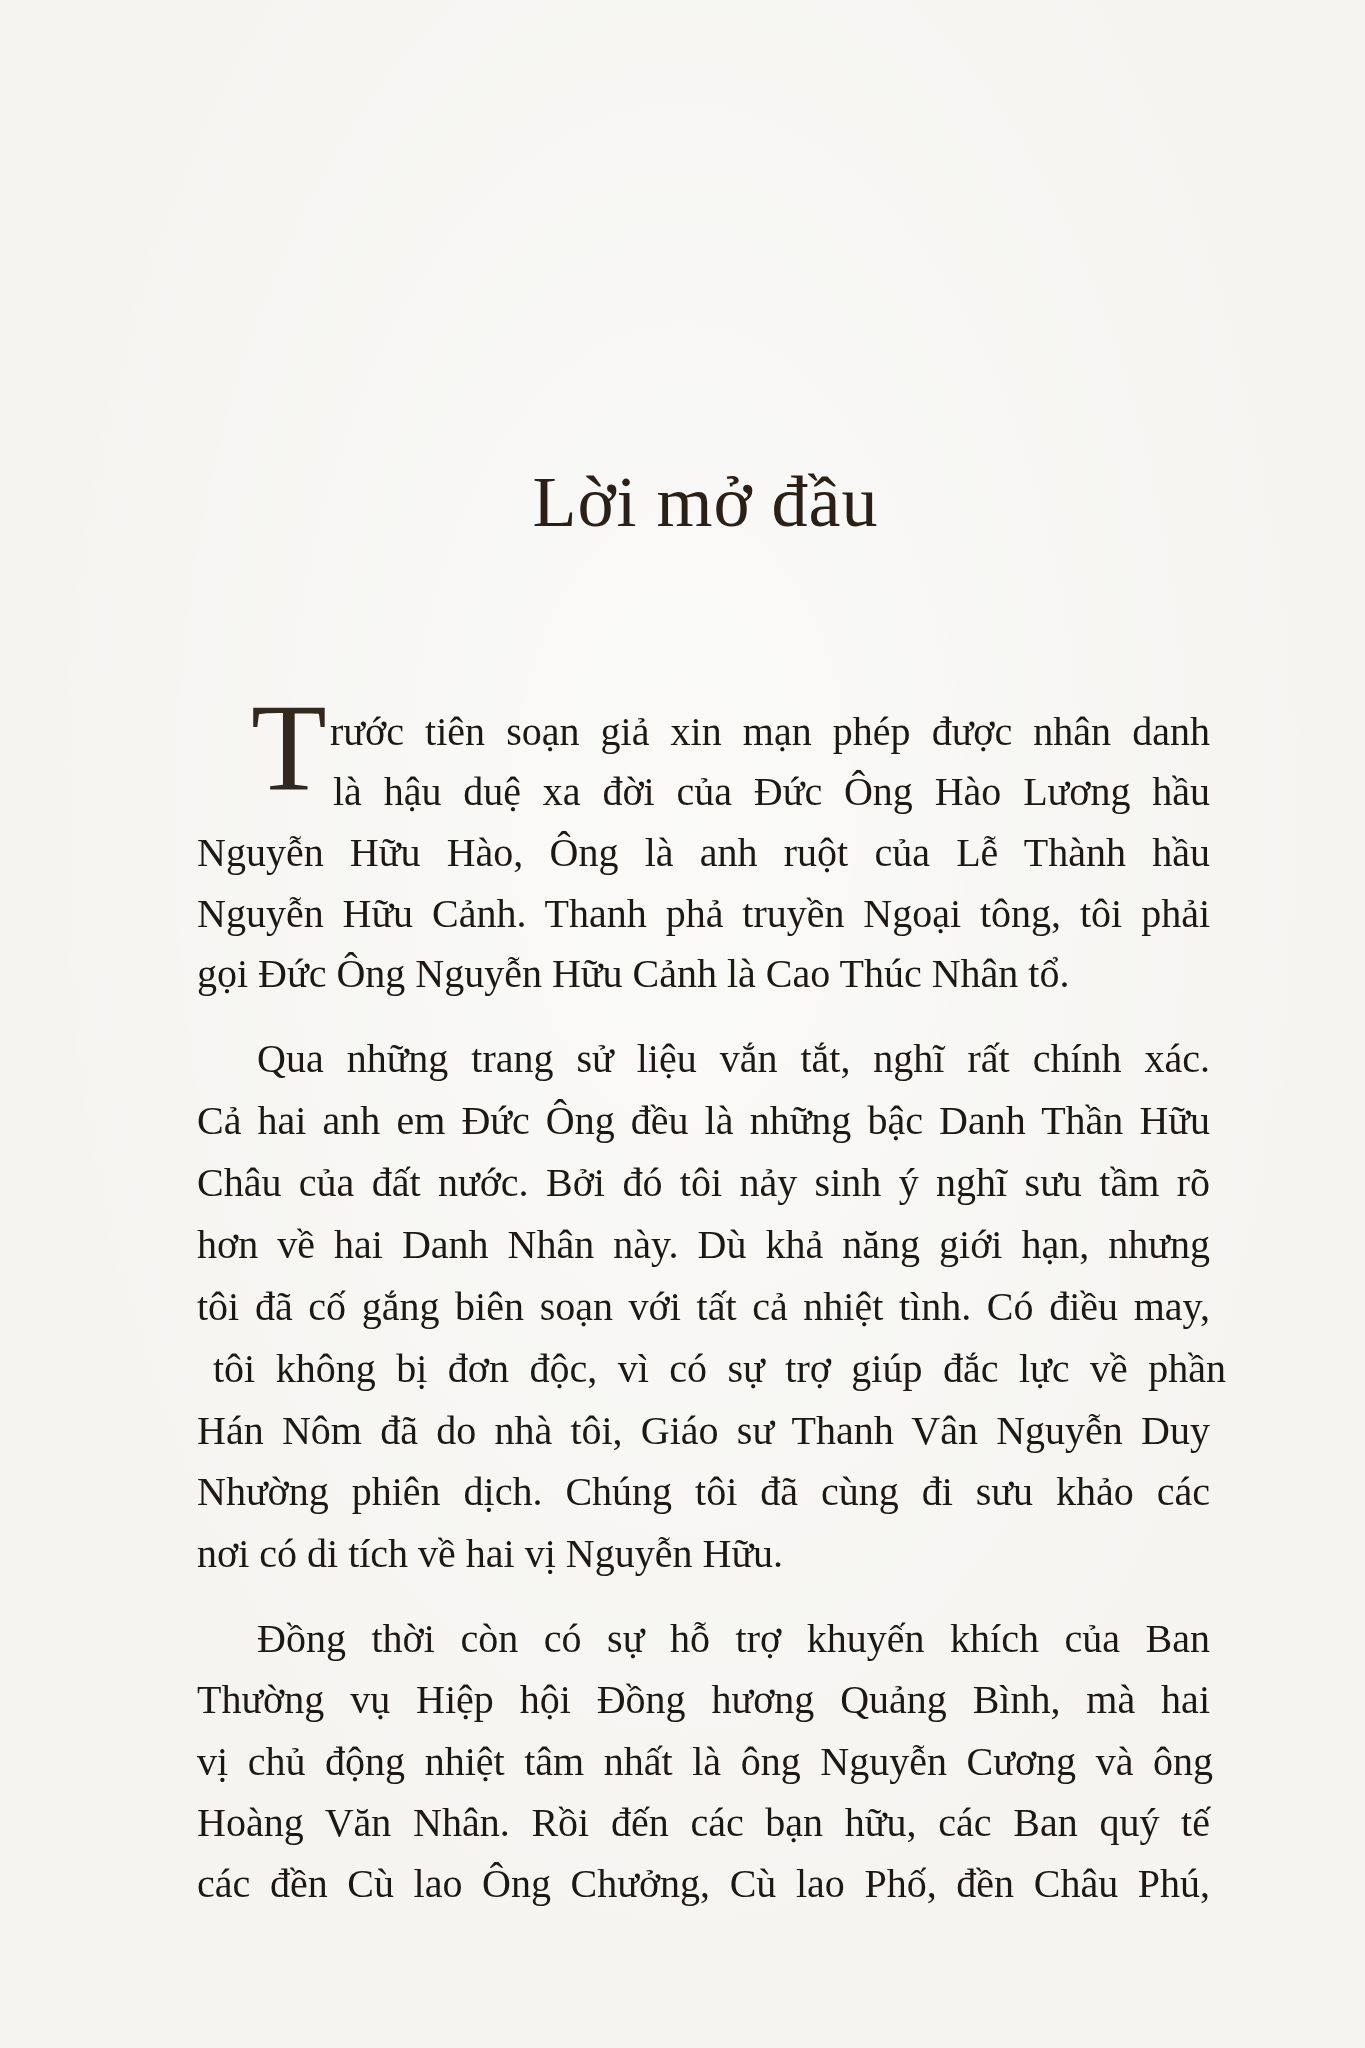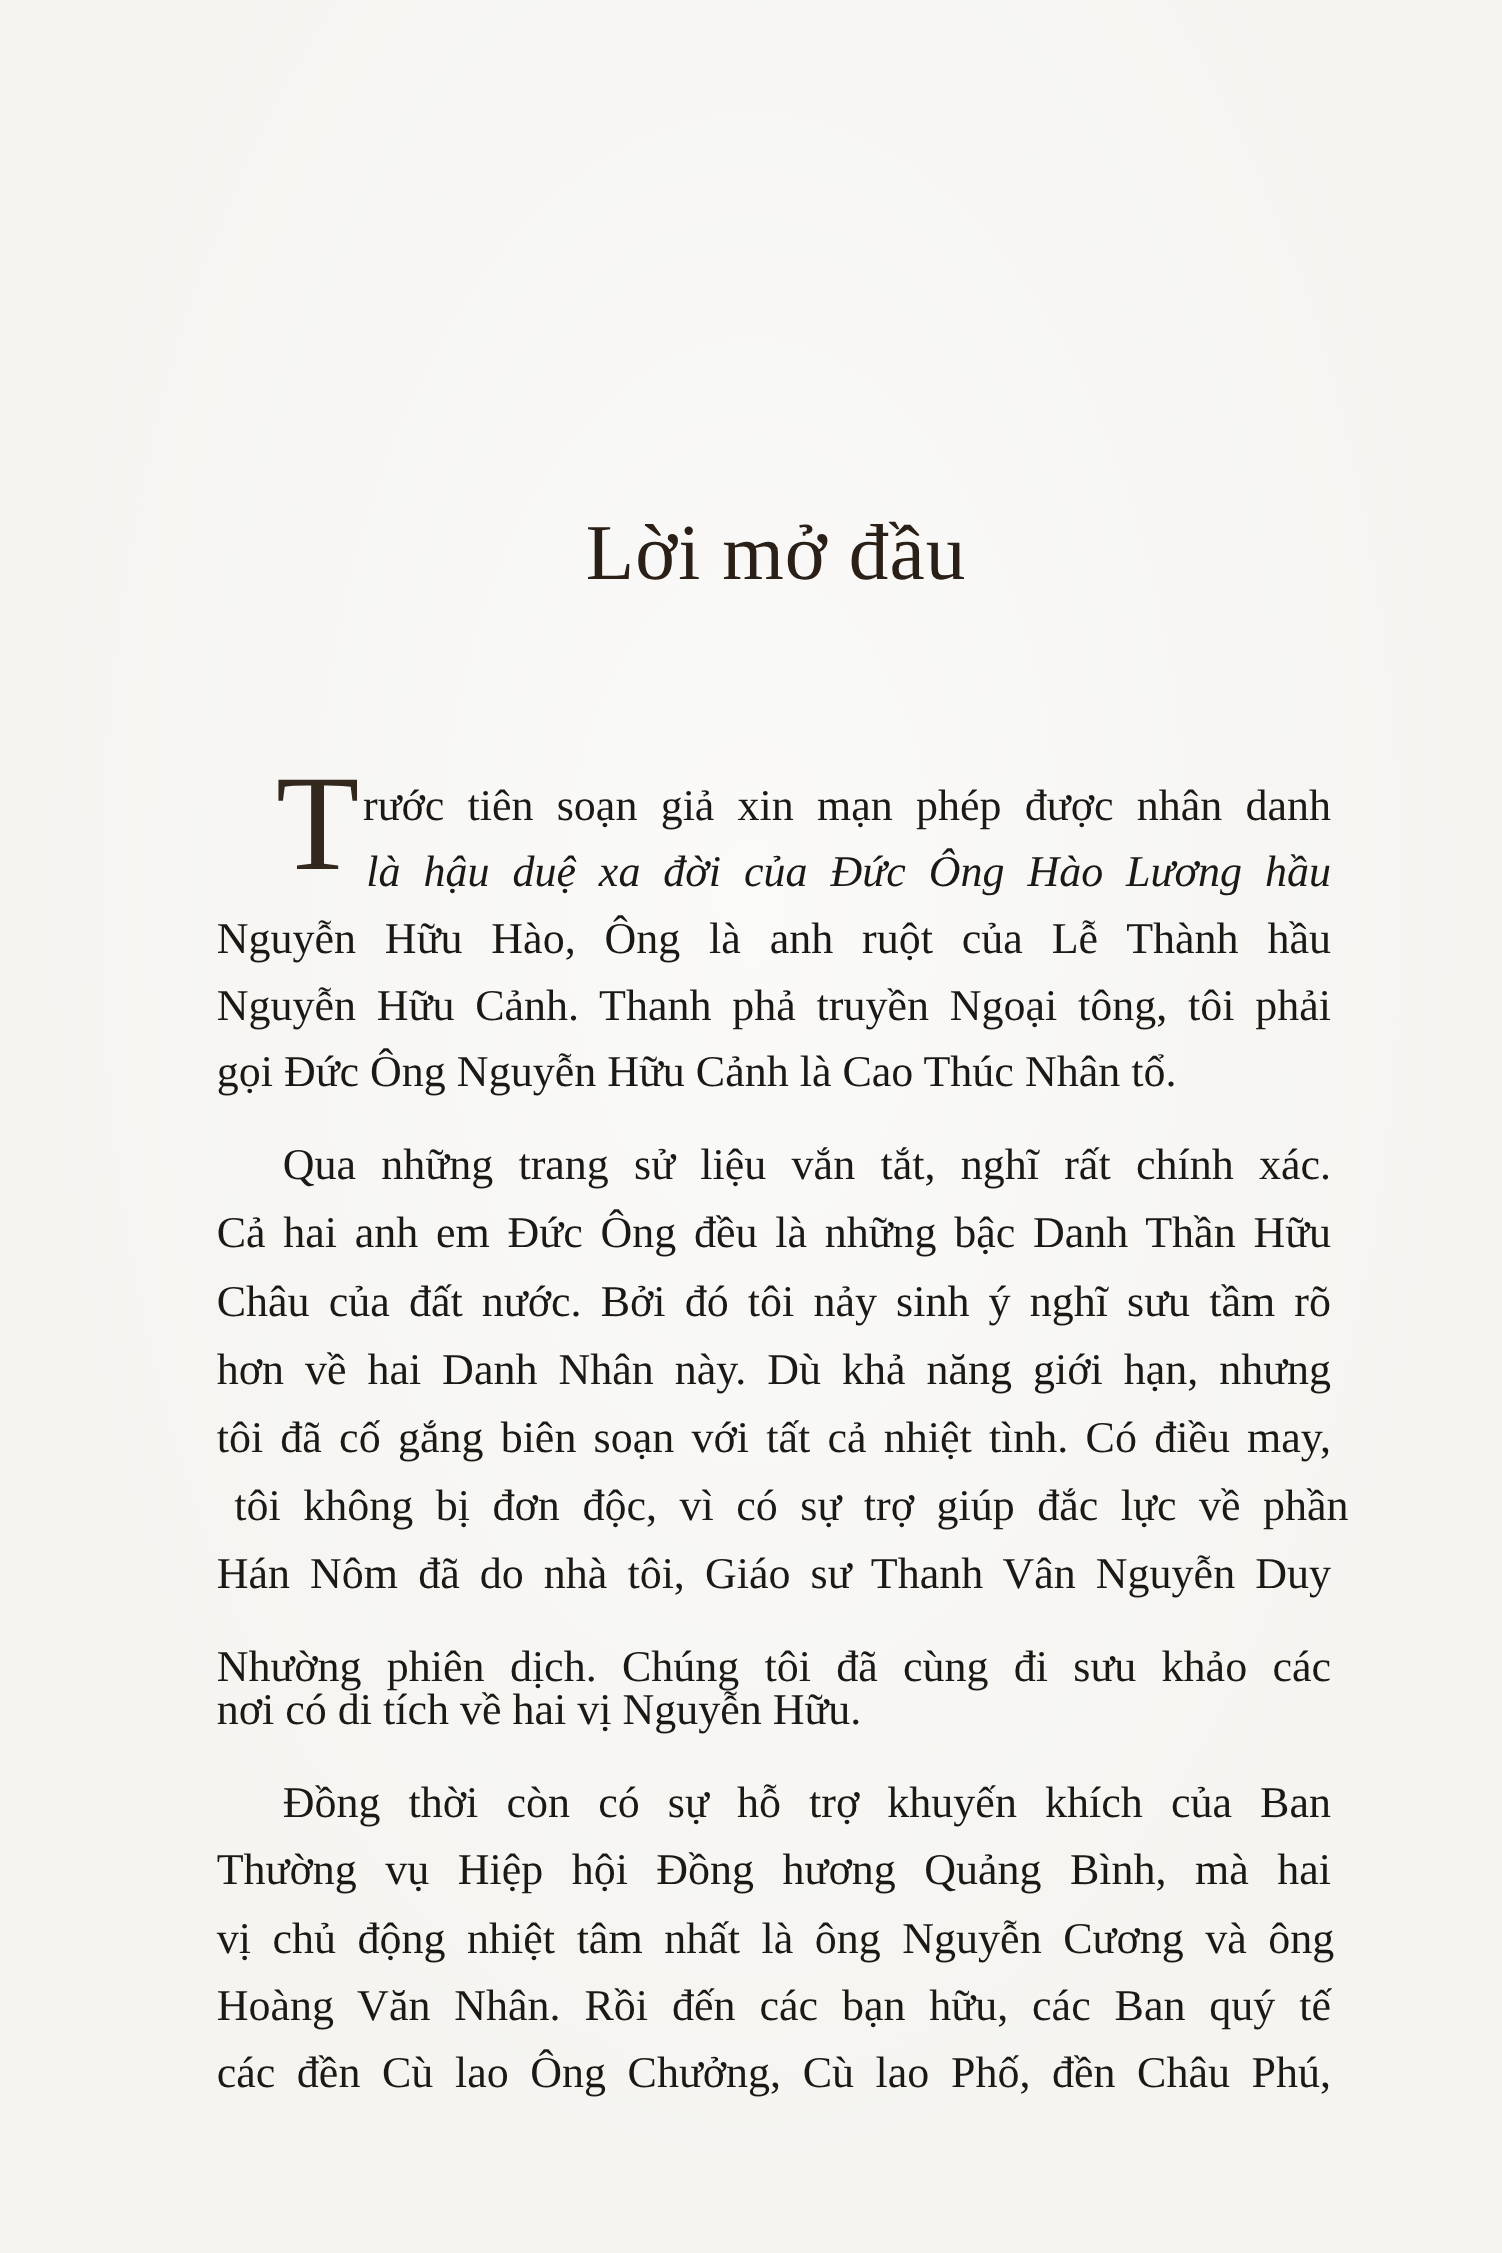--- a/index.html
+++ b/index.html
@@ -62,35 +62,35 @@
 </head>
 <body>
 
 <div class="page">
 
   <h1 class="title" style="margin:0;font-weight:normal;">Lời mở đầu</h1>
 
   <div>
     <span class="dropcap">T</span>
     <div class="line" style="left:330px; width:880px; top:701px;">rước tiên soạn giả xin mạn phép được nhân danh</div>
-    <div class="line" style="left:333px; width:877px; top:761px;font-style:italic;">là hậu duệ xa đời của Đức Ông Hào Lương hầu</div>
+    <div class="line" style="left:333px; width:877px; top:761px;">là hậu duệ xa đời của Đức Ông Hào Lương hầu</div>
     <div class="line" style="left:197px; width:1013px; top:822px;">Nguyễn Hữu Hào, Ông là anh ruột của Lễ Thành hầu</div>
     <div class="line" style="left:197px; width:1013px; top:883px;">Nguyễn Hữu Cảnh. Thanh phả truyền Ngoại tông, tôi phải</div>
     <div class="line last" style="left:197px; width:1013px; top:943px;">gọi Đức Ông Nguyễn Hữu Cảnh là Cao Thúc Nhân tổ.</div>
   </div>
 
   <div>
     <div class="line" style="left:257px; width:953px; top:1028px;">Qua những trang sử liệu vắn tắt, nghĩ rất chính xác.</div>
     <div class="line" style="left:197px; width:1013px; top:1090px;">Cả hai anh em Đức Ông đều là những bậc Danh Thần Hữu</div>
     <div class="line" style="left:197px; width:1013px; top:1152px;">Châu của đất nước. Bởi đó tôi nảy sinh ý nghĩ sưu tầm rõ</div>
     <div class="line" style="left:197px; width:1013px; top:1214px;">hơn về hai Danh Nhân này. Dù khả năng giới hạn, nhưng</div>
     <div class="line" style="left:197px; width:1013px; top:1276px;">tôi đã cố gắng biên soạn với tất cả nhiệt tình. Có điều may,</div>
     <div class="line" style="left:213px; width:1013px; top:1338px;">tôi không bị đơn độc, vì có sự trợ giúp đắc lực về phần</div>
     <div class="line" style="left:197px; width:1013px; top:1400px;">Hán Nôm đã do nhà tôi, Giáo sư Thanh Vân Nguyễn Duy</div>
-    <div class="line" style="left:197px; width:1013px; top:1461px;margin-top:23px;">Nhường phiên dịch. Chúng tôi đã cùng đi sưu khảo các</div>
+    <div class="line" style="left:197px; width:1013px; top:1461px;">Nhường phiên dịch. Chúng tôi đã cùng đi sưu khảo các</div>
     <div class="line last" style="left:197px; width:1013px; top:1523px;">nơi có di tích về hai vị Nguyễn Hữu.</div>
   </div>
 
   <div>
     <div class="line" style="left:257px; width:953px; top:1608px;">Đồng thời còn có sự hỗ trợ khuyến khích của Ban</div>
     <div class="line" style="left:197px; width:1013px; top:1669px;">Thường vụ Hiệp hội Đồng hương Quảng Bình, mà hai</div>
     <div class="line" style="left:197px; width:1016px; top:1731px;">vị chủ động nhiệt tâm nhất là ông Nguyễn Cương và ông</div>
     <div class="line" style="left:197px; width:1013px; top:1792px;">Hoàng Văn Nhân. Rồi đến các bạn hữu, các Ban quý tế</div>
     <div class="line" style="left:197px; width:1013px; top:1853px;">các đền Cù lao Ông Chưởng, Cù lao Phố, đền Châu Phú,</div>
   </div>

